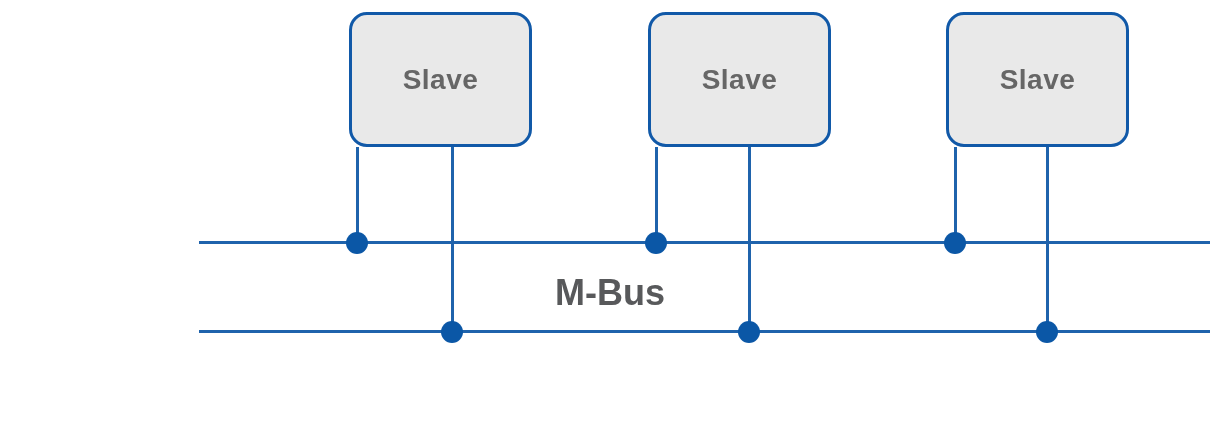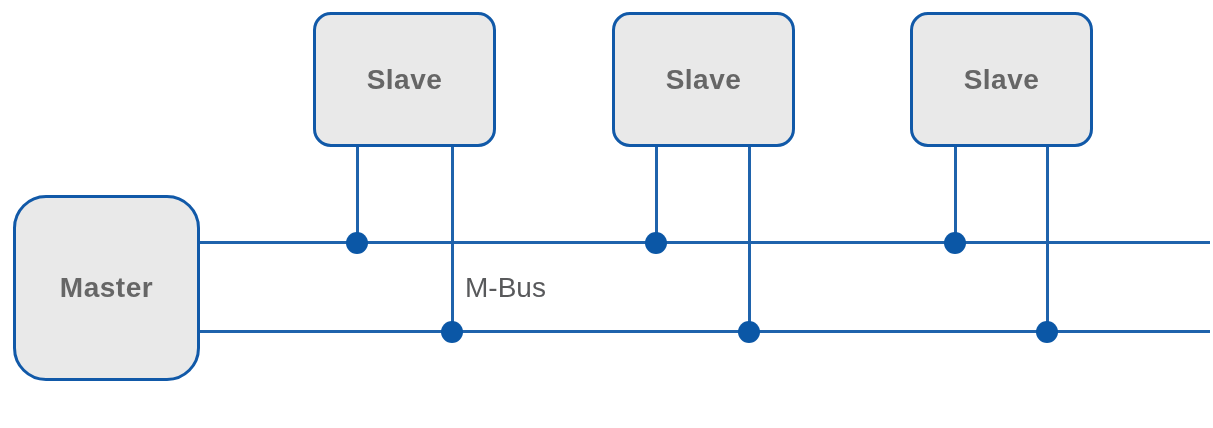--- a/index.html
+++ b/index.html
@@ -30,20 +30,21 @@
   }
   .node-master {
     left: 13px; top: 195px;
     width: 187px; height: 186px;
     border-radius: 33px;
   }
   .node-slave {
     width: 183px; height: 135px;
     top: 12px;
     border-radius: 18px;
+    margin-left: 36px;
   }
   .slave-1 { left: 313px; }
   .slave-2 { left: 612px; }
   .slave-3 { left: 910px; }
 
   .wire {
     position: absolute;
     background: #1f63ac;
   }
   .wire-h { height: 3px; }
@@ -69,24 +70,24 @@
   .dot-2 { left: 441px;  top: 321px; }
   .dot-3 { left: 645px;  top: 232px; }
   .dot-4 { left: 738px;  top: 321px; }
   .dot-5 { left: 944px;  top: 232px; }
   .dot-6 { left: 1036px; top: 321px; }
 
   .bus-label {
     position: absolute;
     left: 465px; top: 272px;
     width: 200px;
-    text-align: left;
+    text-align: right;
     color: #58595b;
-    font-size: 28px;
-    font-weight: 400;
+    font-size: 36px;
+    font-weight: 700;
   }
   .caption {
     position: absolute;
     left: 0; top: 398px;
     width: 100%;
     text-align: center;
     color: #8b909a;
     font-size: 19px;
     font-style: italic;
   }
@@ -106,23 +107,20 @@
   <div class="wire wire-v s3-left"></div>
   <div class="wire wire-v s3-right"></div>
 
   <div class="dot dot-1"></div>
   <div class="dot dot-2"></div>
   <div class="dot dot-3"></div>
   <div class="dot dot-4"></div>
   <div class="dot dot-5"></div>
   <div class="dot dot-6"></div>
 
-  <div class="node node-master">
-    <span>Master</span>
-  </div>
 
   <div class="node node-slave slave-1">
     <span>Slave</span>
   </div>
   <div class="node node-slave slave-2">
     <span>Slave</span>
   </div>
   <div class="node node-slave slave-3">
     <span>Slave</span>
   </div>

